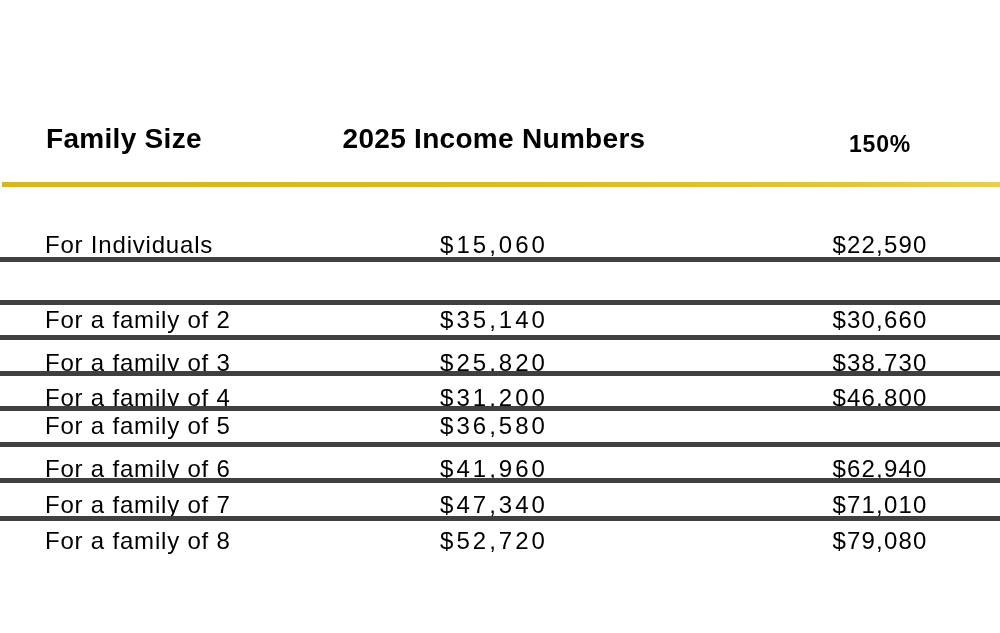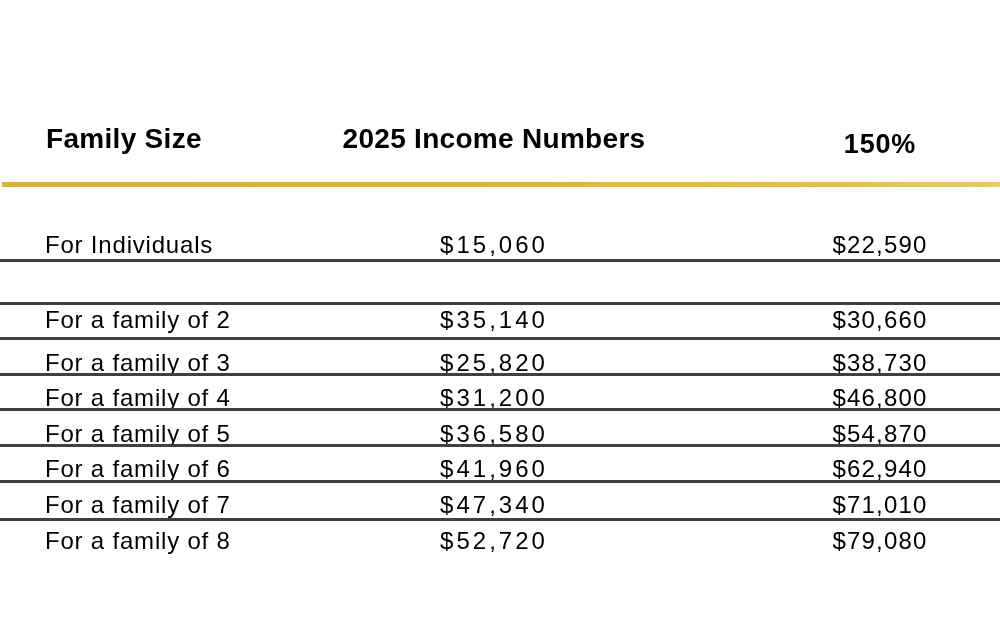--- a/index.html
+++ b/index.html
@@ -25,21 +25,21 @@
     align-items: center;
   }
   .hcell {
     font-weight: 700;
     font-size: 28px;
     letter-spacing: 0.3px;
     white-space: nowrap;
   }
   .hcell.c1 { justify-self: start; padding-left: 46px; }
   .hcell.c2 { justify-self: center; }
-  .hcell.c3 { justify-self: center; padding-left: 112px; padding-top: 10px; font-size: 27px; letter-spacing: 0.8px; }
+  .hcell.c3 { justify-self: center; padding-left: 112px; padding-top: 10px; font-size: 23px; letter-spacing: 0.8px; }
 
   
   .divider {
     position: absolute;
     top: 182px;
     left: 2px;
     width: 998px;
     height: 5px;
     background: linear-gradient(90deg, #ddb128 0%, #e3b72b 55%, #e8c044 85%, #ecca5e 100%);
   }
@@ -52,21 +52,21 @@
     width: 1000px;
     display: grid;
     grid-template-rows: 75px 43px 35px 36px 35px 36px 36px 38px;
   }
   .row {
     position: relative;
     display: grid;
     grid-template-columns: 340px 308px 352px;
     align-items: end;
     box-sizing: border-box;
-    border-bottom: 3px solid #404040;
+    border-bottom: 5px solid #404040;
     margin-right: 32px;
   }
   
   .row::after {
     content: "";
     position: absolute;
     right: -32px;
     bottom: 2px;
     width: 32px;
     border-bottom: 1px solid #d9d9d9;
@@ -116,21 +116,20 @@
 
     <div class="row">
       <div class="cell c1">For a family of 4</div>
       <div class="cell c2">$31,200</div>
       <div class="cell c3">$46,800</div>
     </div>
 
     <div class="row">
       <div class="cell c1">For a family of 5</div>
       <div class="cell c2">$36,580</div>
-      <div class="cell c3">$54,870</div>
     </div>
 
     <div class="row">
       <div class="cell c1">For a family of 6</div>
       <div class="cell c2">$41,960</div>
       <div class="cell c3">$62,940</div>
     </div>
 
     <div class="row">
       <div class="cell c1">For a family of 7</div>

